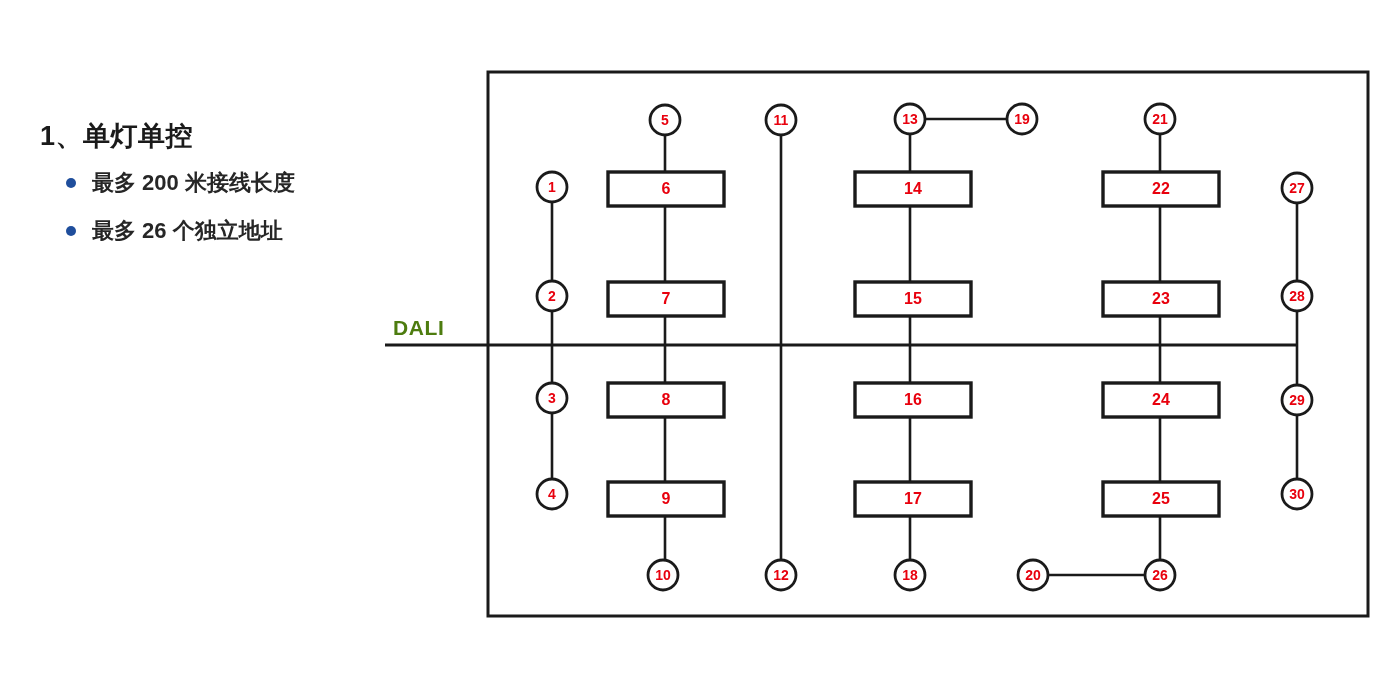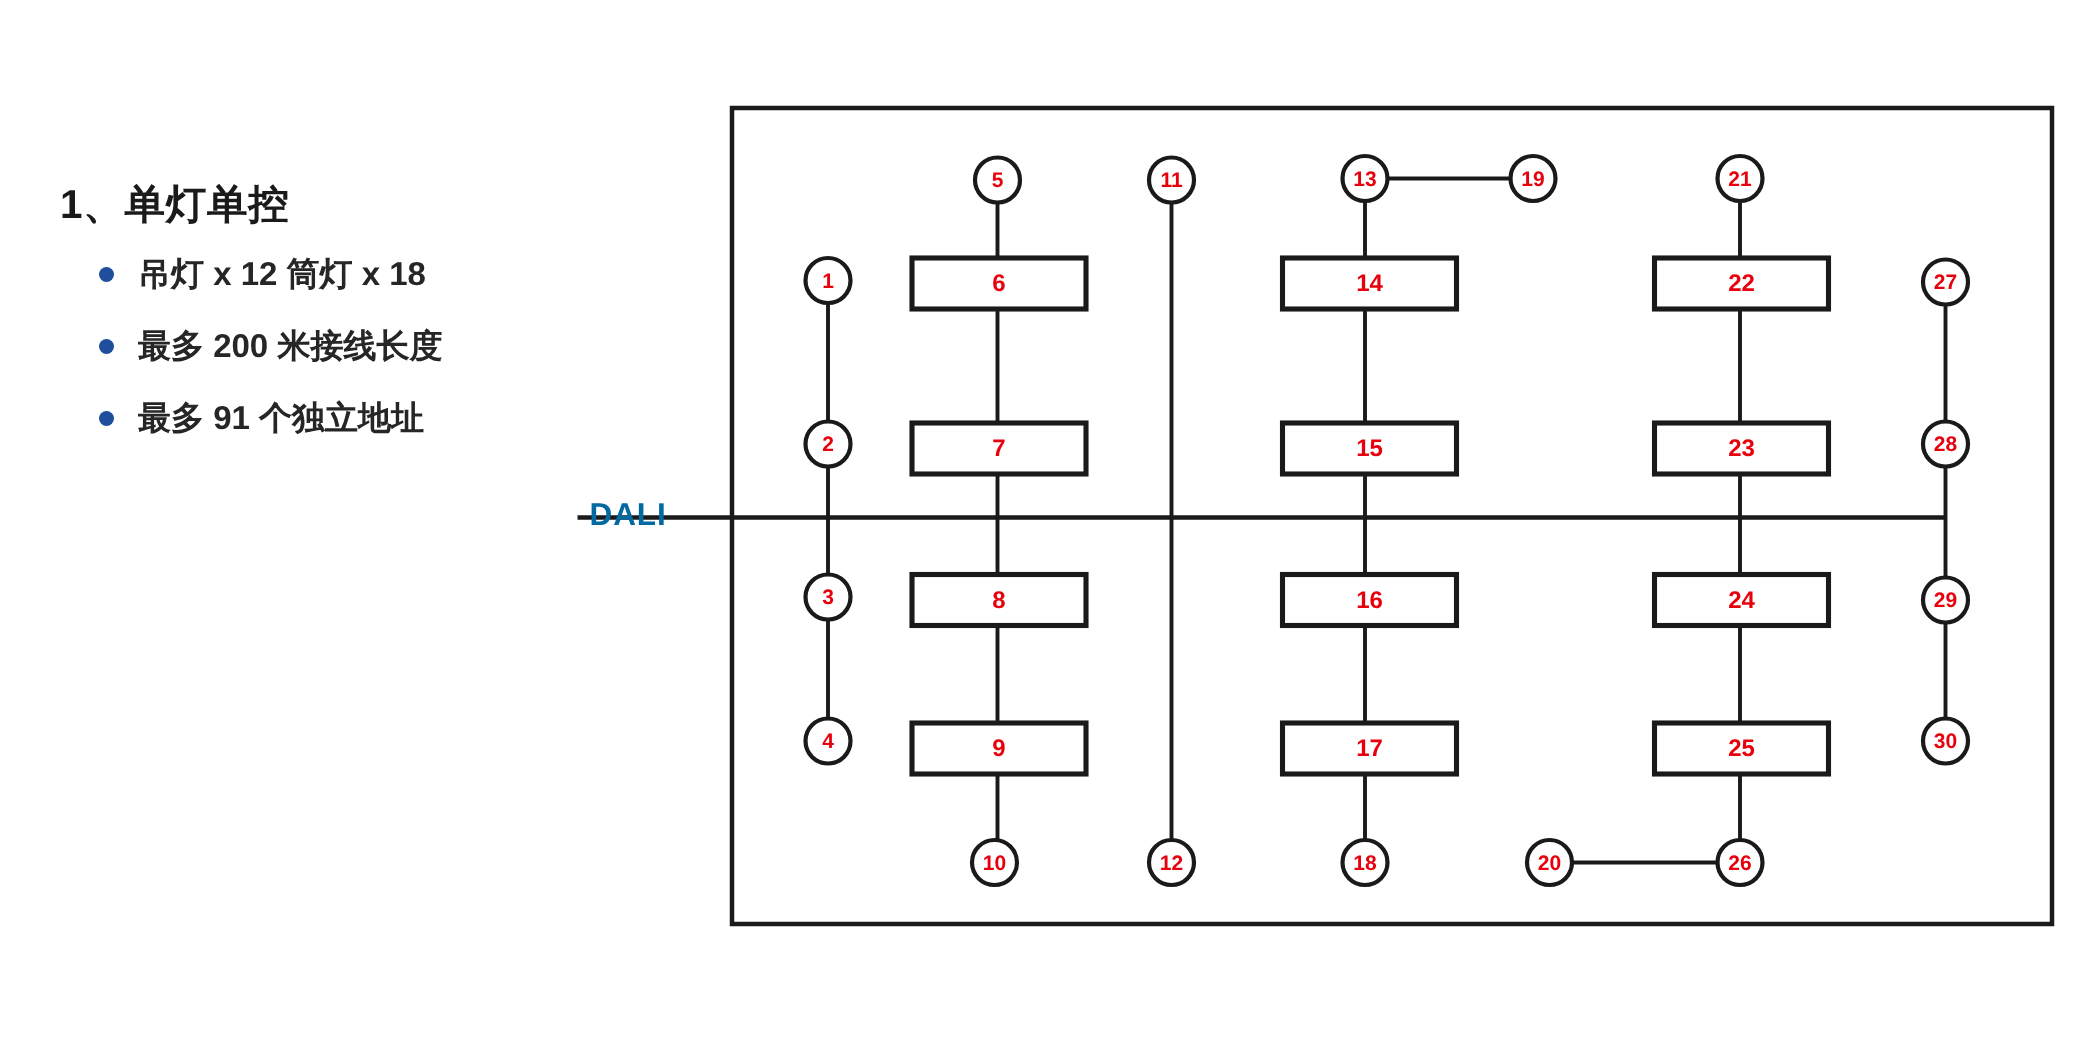--- a/index.html
+++ b/index.html
@@ -73,44 +73,39 @@
     height: 698px;
   }
   .diagram svg { display: block; }
 
   .dali-label {
     position: absolute;
     left: 393px;
     top: 316px;
     font-size: 21px;
     font-weight: 700;
-    color: #0369a1;
+    color: #4d7c0f;
     letter-spacing: 0.6px;
-    margin-top: 16px;
   }
 </style>
 </head>
 <body>
 
 <div id="root">
 
   <div class="text-panel">
     <div class="panel-title">1、单灯单控</div>
     <ul class="bullet-list">
-      <li class="bullet-item">
-        <span class="bullet-dot"></span>
-        <span class="bullet-text">吊灯 x 12   筒灯 x 18</span>
-      </li>
       <li class="bullet-item">
         <span class="bullet-dot"></span>
         <span class="bullet-text">最多 200 米接线长度</span>
       </li>
       <li class="bullet-item">
         <span class="bullet-dot"></span>
-        <span class="bullet-text">最多 91 个独立地址</span>
+        <span class="bullet-text">最多 26 个独立地址</span>
       </li>
     </ul>
   </div>
 
   <div class="diagram">
     <svg width="1400" height="698" viewBox="0 0 1400 698">
       <g id="svg-border-group">
           <rect x="488" y="72" width="880" height="544" fill="none" stroke="#1a1a1a" stroke-width="3"></rect>
         </g>
       <g id="svg-bus-group">

